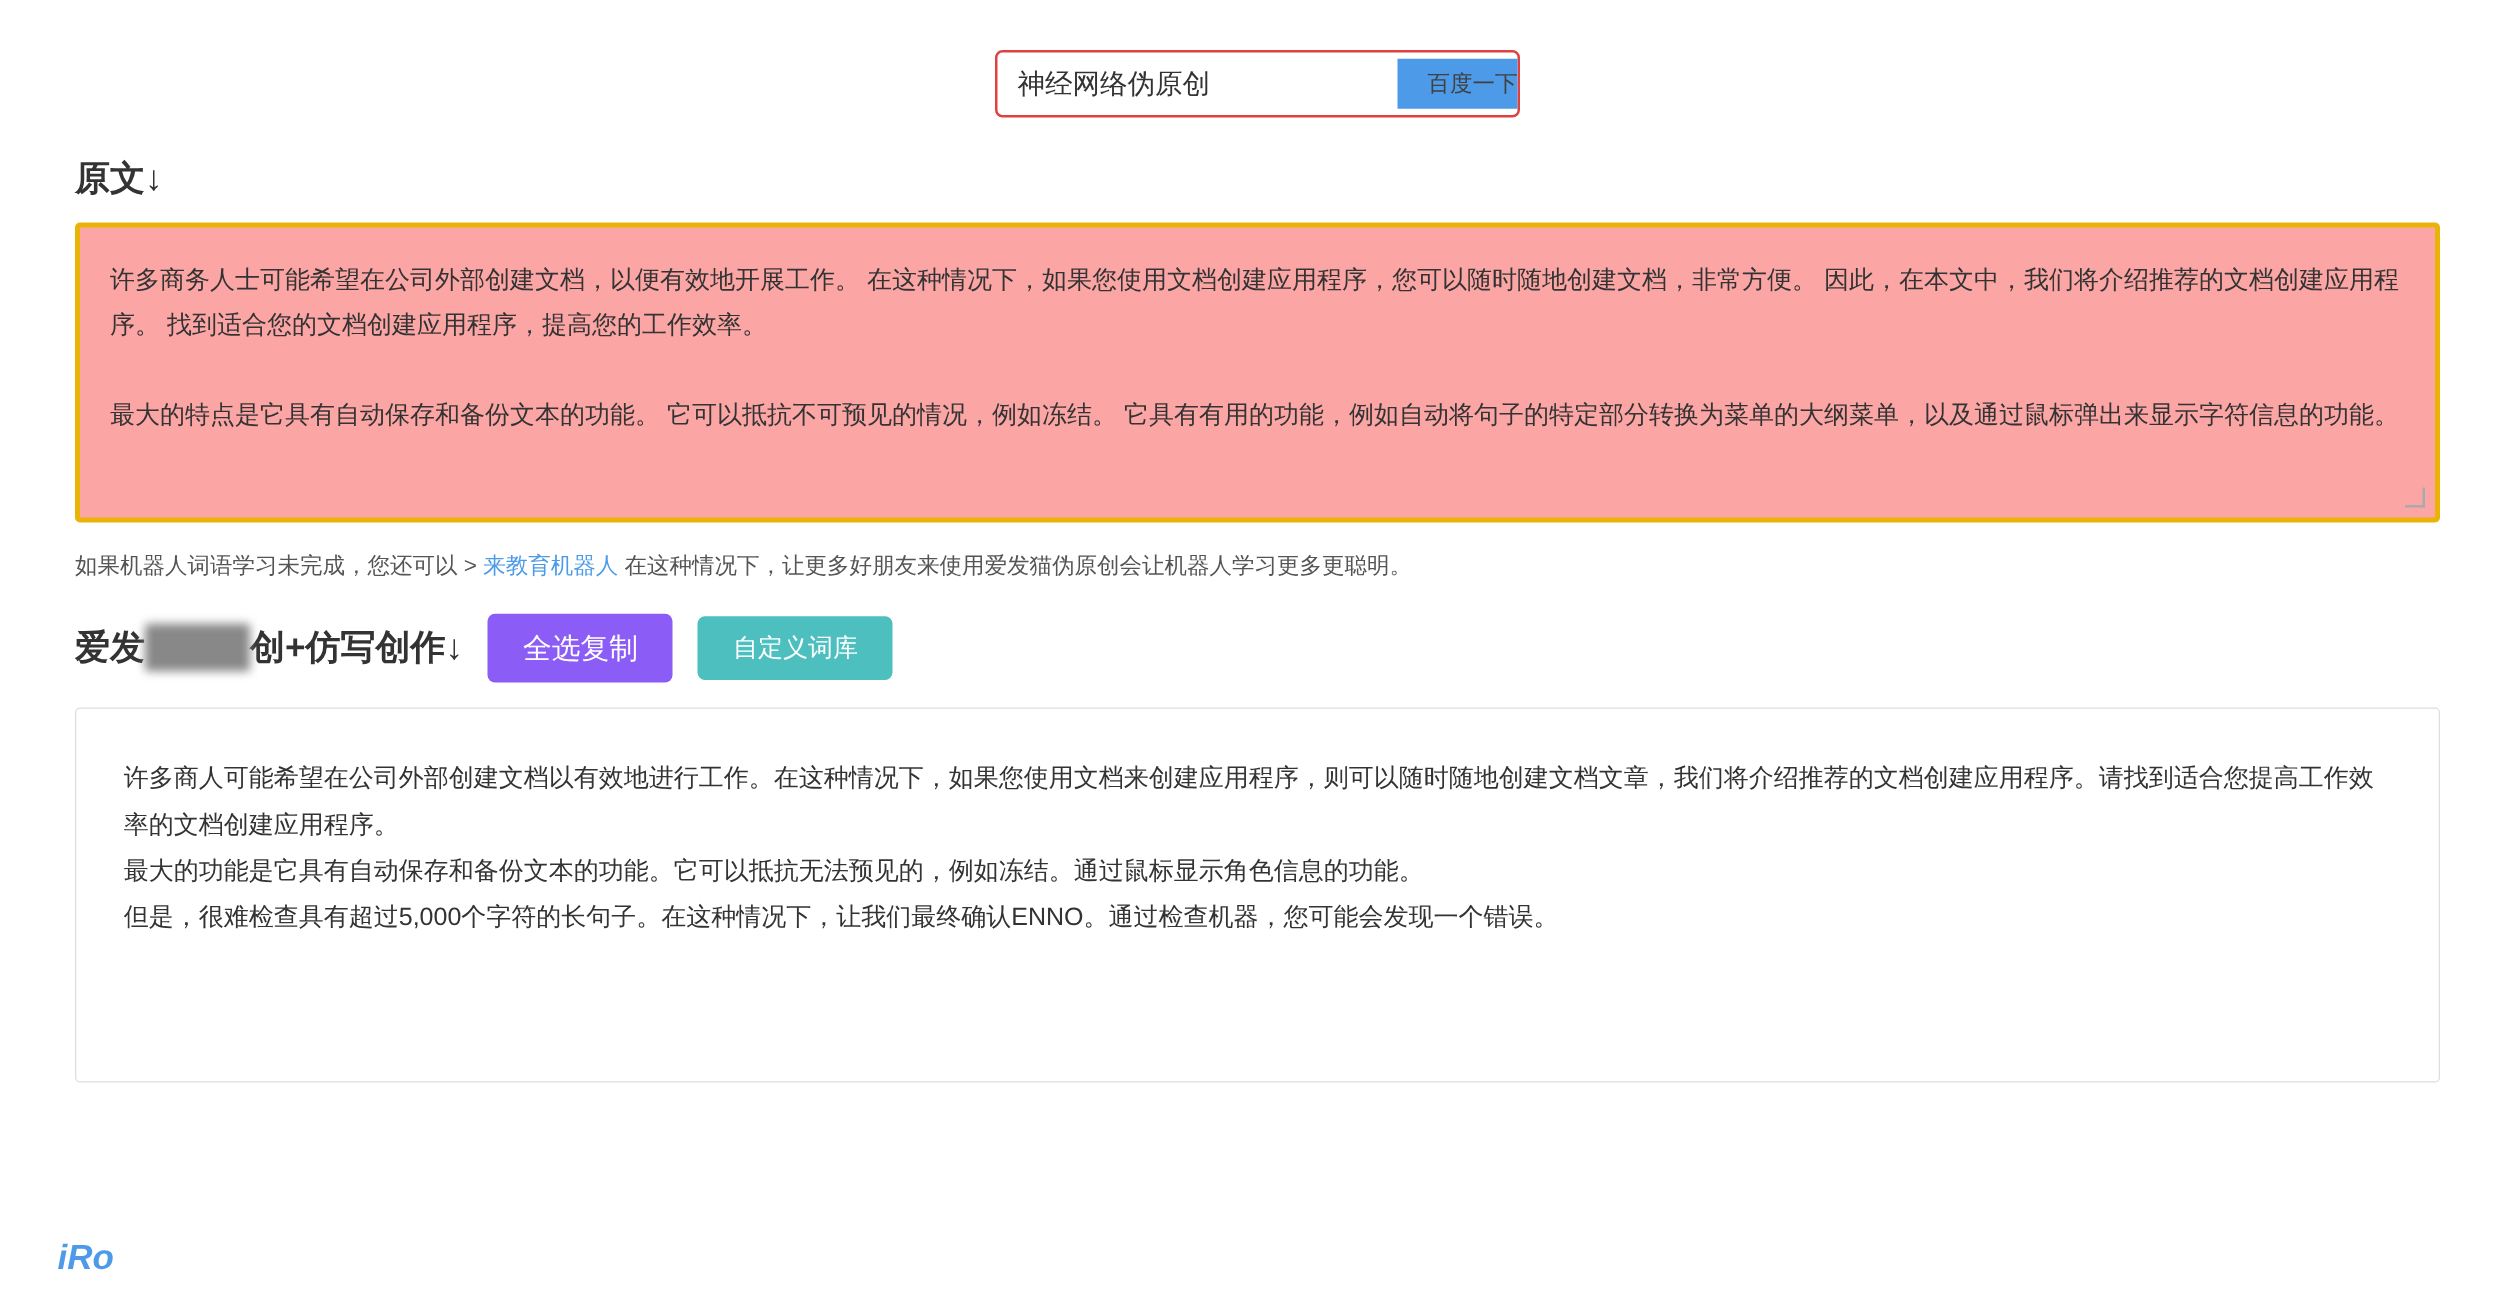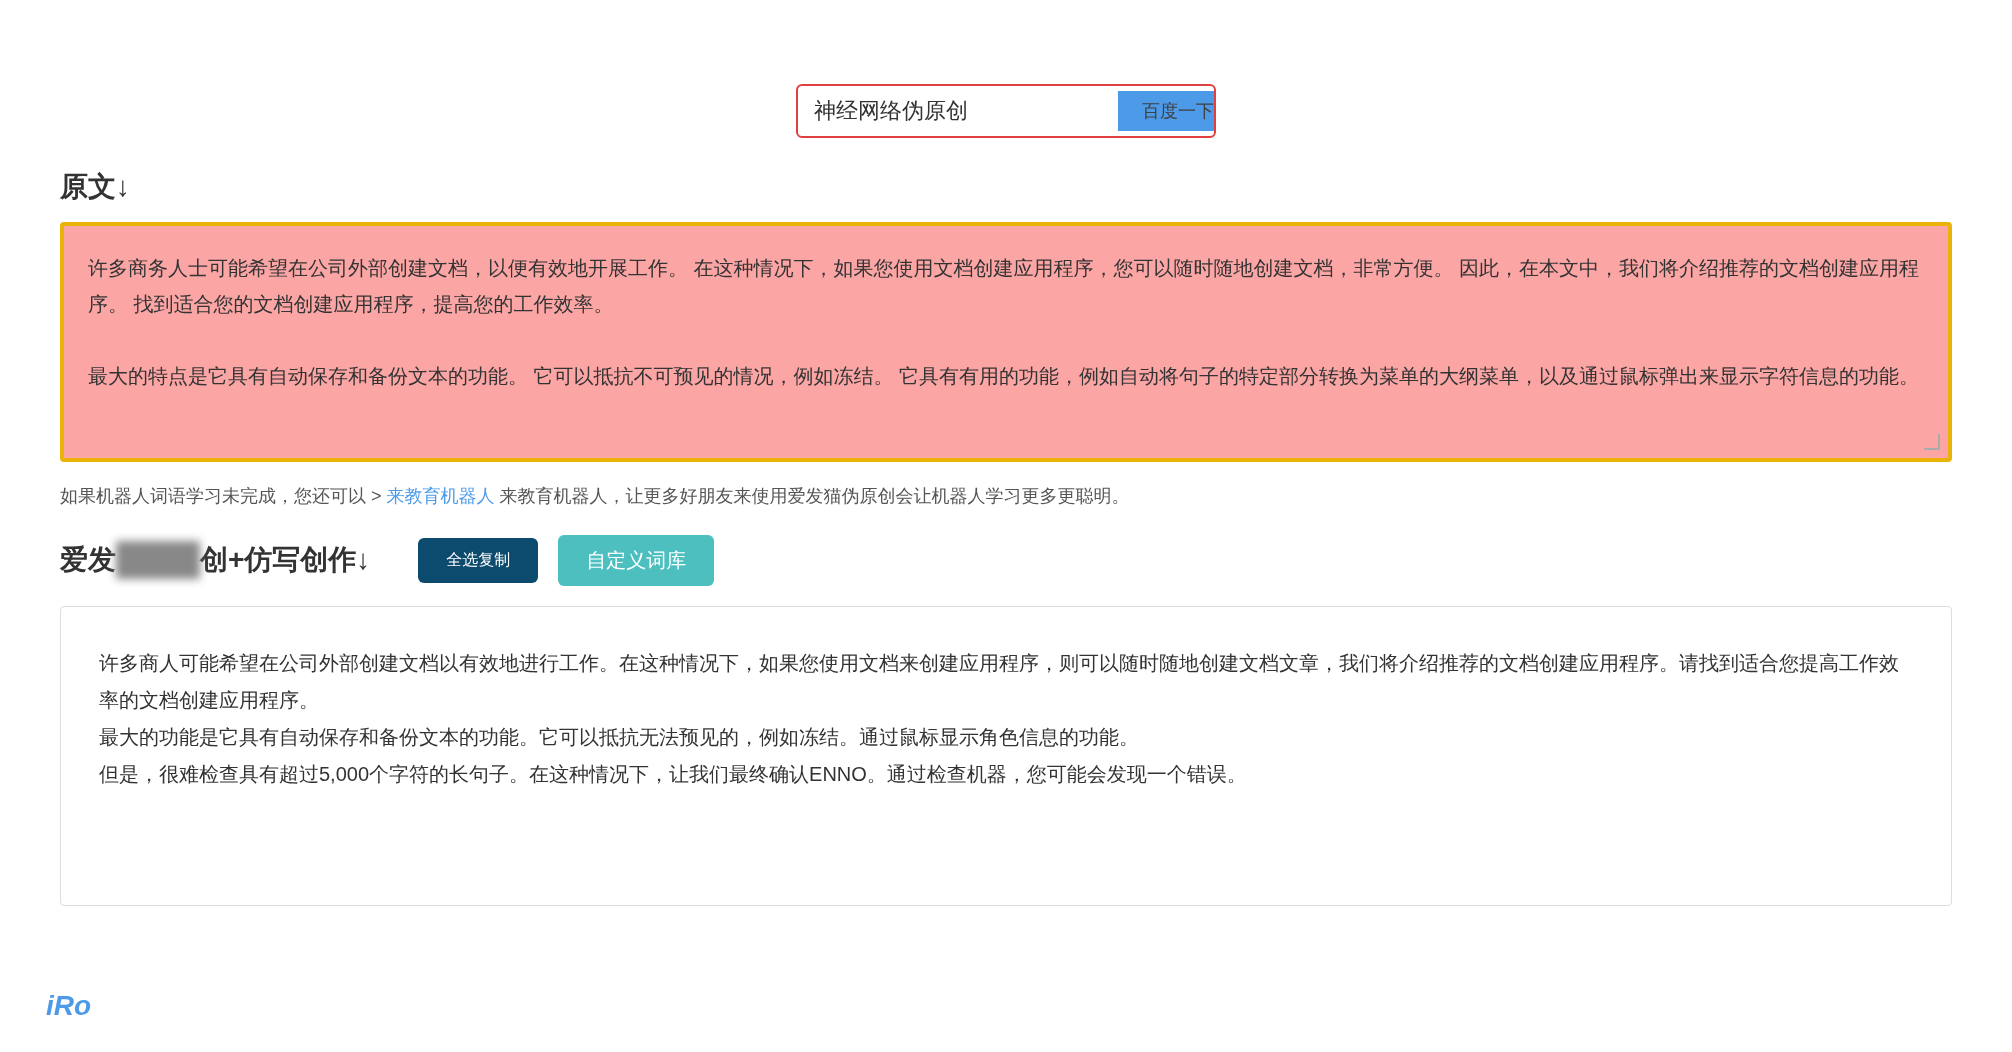--- a/index.html
+++ b/index.html
@@ -32,21 +32,20 @@
     }
 
     .search-box-wrapper {
       display: flex;
       align-items: center;
       border: 2px solid #e04040;
       border-radius: 6px;
       overflow: hidden;
       background: #fff;
       width: 420px;
-      margin-top: 44px;
     }
 
     .search-input {
       flex: 1;
       border: none;
       outline: none;
       padding: 12px 16px;
       font-size: 22px;
       color: #333;
       background: transparent;
@@ -118,29 +117,28 @@
       margin-bottom: 20px;
     }
 
     .result-section-title {
       font-size: 28px;
       font-weight: bold;
       color: #333;
     }
 
     .btn-copy-all {
-      background: #0c4a6e;
+      background: #8b5cf6;
       color: #fff;
       border: none;
       border-radius: 6px;
       padding: 12px 28px;
-      font-size: 16px;
+      font-size: 23px;
       cursor: pointer;
       font-family: inherit;
-      margin-left: 28px;
     }
 
     .btn-next {
       background: #4dbfbf;
       color: #fff;
       border: none;
       border-radius: 6px;
       padding: 12px 28px;
       font-size: 20px;
       cursor: pointer;
@@ -191,21 +189,21 @@
 
   <div class="section-title">原文↓</div>
 
   <div class="original-text-box">
     <span style="white-space: pre-wrap;">许多商务人士可能希望在公司外部创建文档，以便有效地开展工作。 在这种情况下，如果您使用文档创建应用程序，您可以随时随地创建文档，非常方便。 因此，在本文中，我们将介绍推荐的文档创建应用程序。 找到适合您的文档创建应用程序，提高您的工作效率。
 
 最大的特点是它具有自动保存和备份文本的功能。 它可以抵抗不可预见的情况，例如冻结。 它具有有用的功能，例如自动将句子的特定部分转换为菜单的大纲菜单，以及通过鼠标弹出来显示字符信息的功能。</span>
   </div>
 
   <div class="hint-text">
-    <span>如果机器人词语学习未完成，您还可以 &gt; </span><a class="hint-link">来教育机器人</a><span> 来教育机器人，让更多好朋友来使用爱发猫伪原创会让机器人学习更多更聪明。</span>
+    <span>如果机器人词语学习未完成，您还可以 &gt; </span><a class="hint-link">来教育机器人</a><span> 在这种情况下，让更多好朋友来使用爱发猫伪原创会让机器人学习更多更聪明。</span>
   </div>
 
   <div class="result-header">
     <div class="result-section-title">
       <span>爱发</span><span class="blur-overlay">猫伪原</span><span>创+仿写创作↓</span>
     </div>
     <button class="btn-copy-all">全选复制</button>
     <button class="btn-next">自定义词库</button>
   </div>
 

